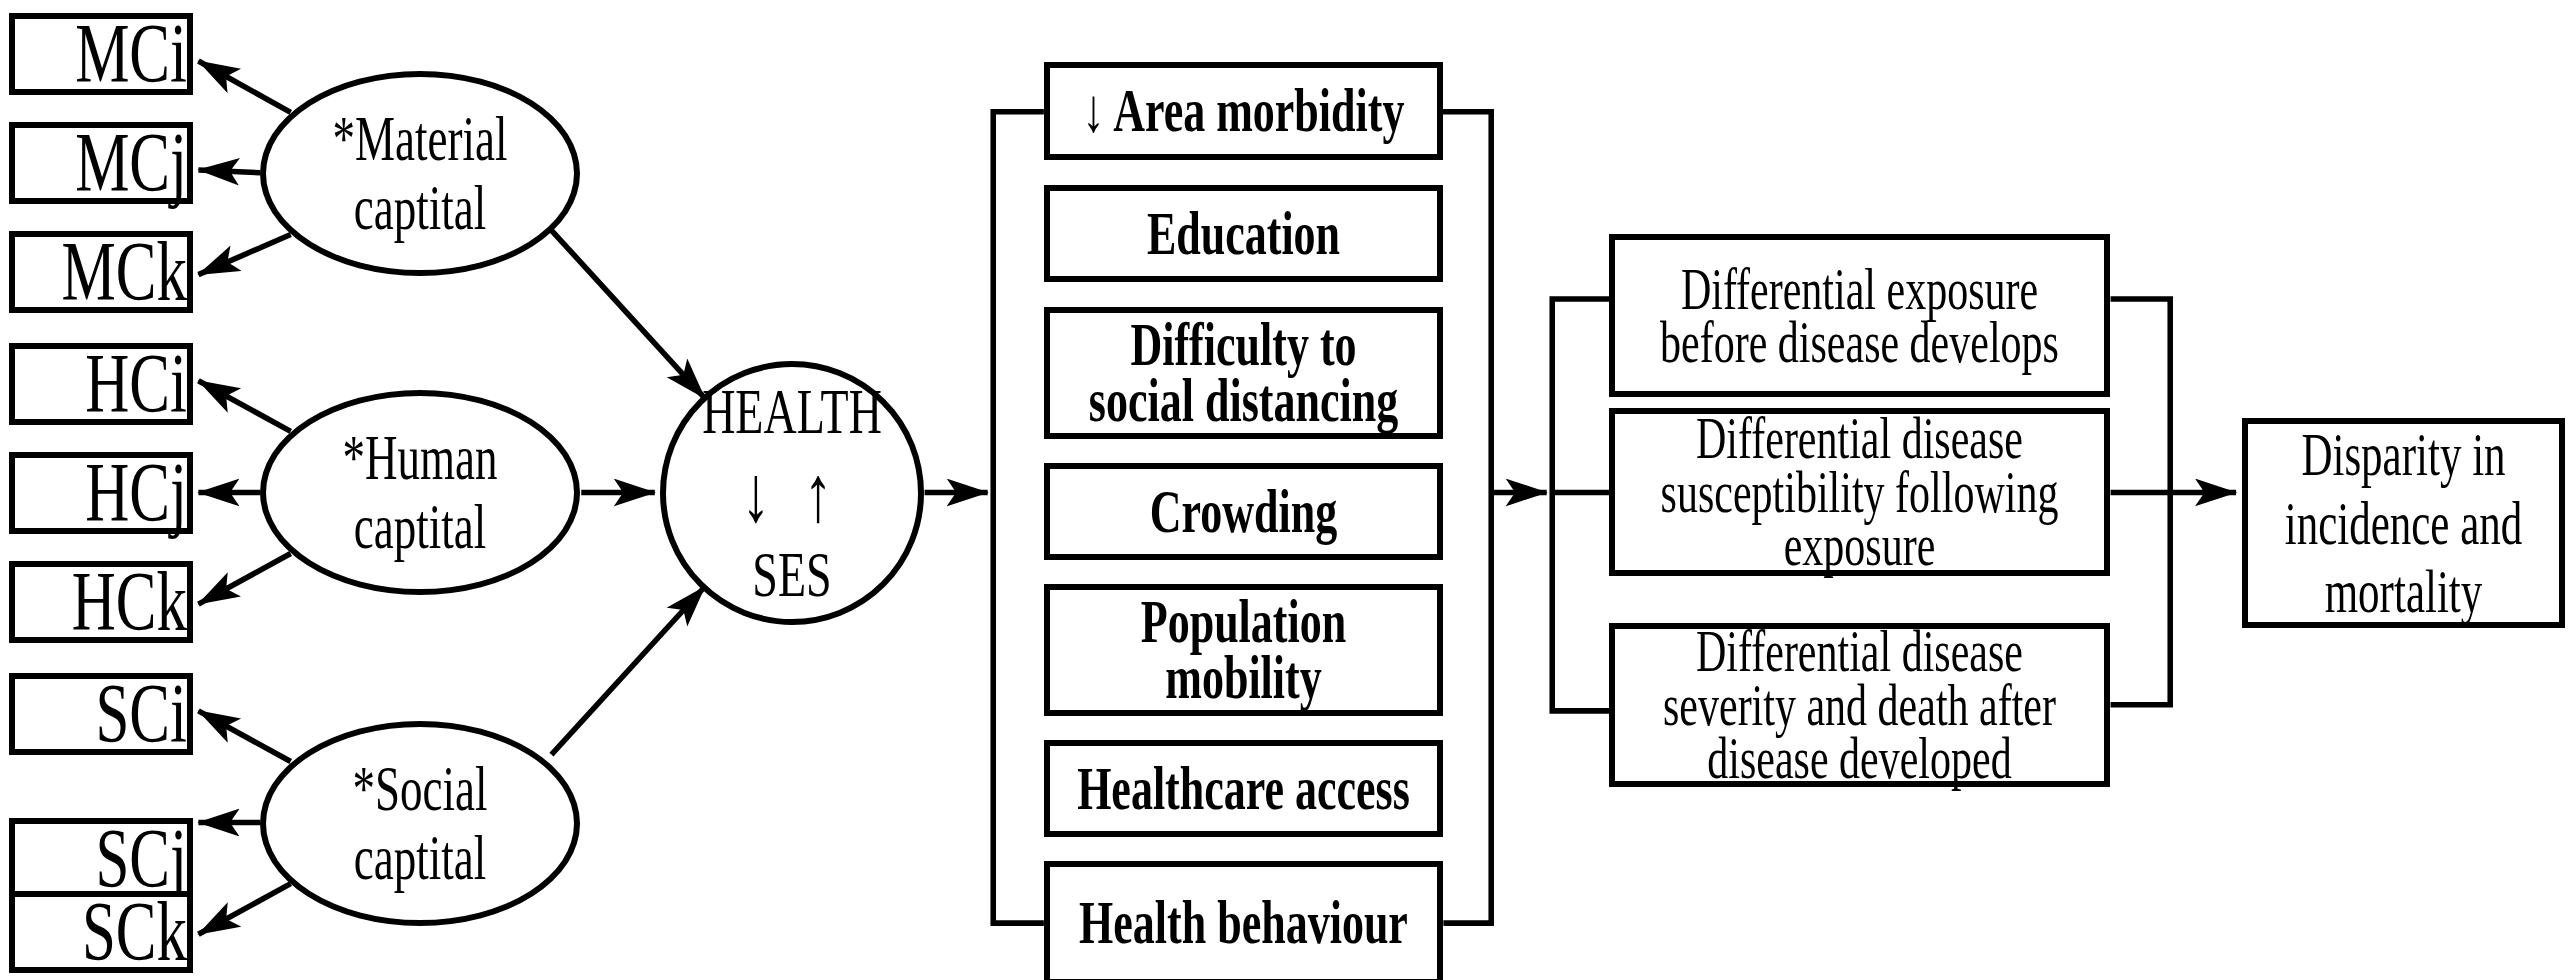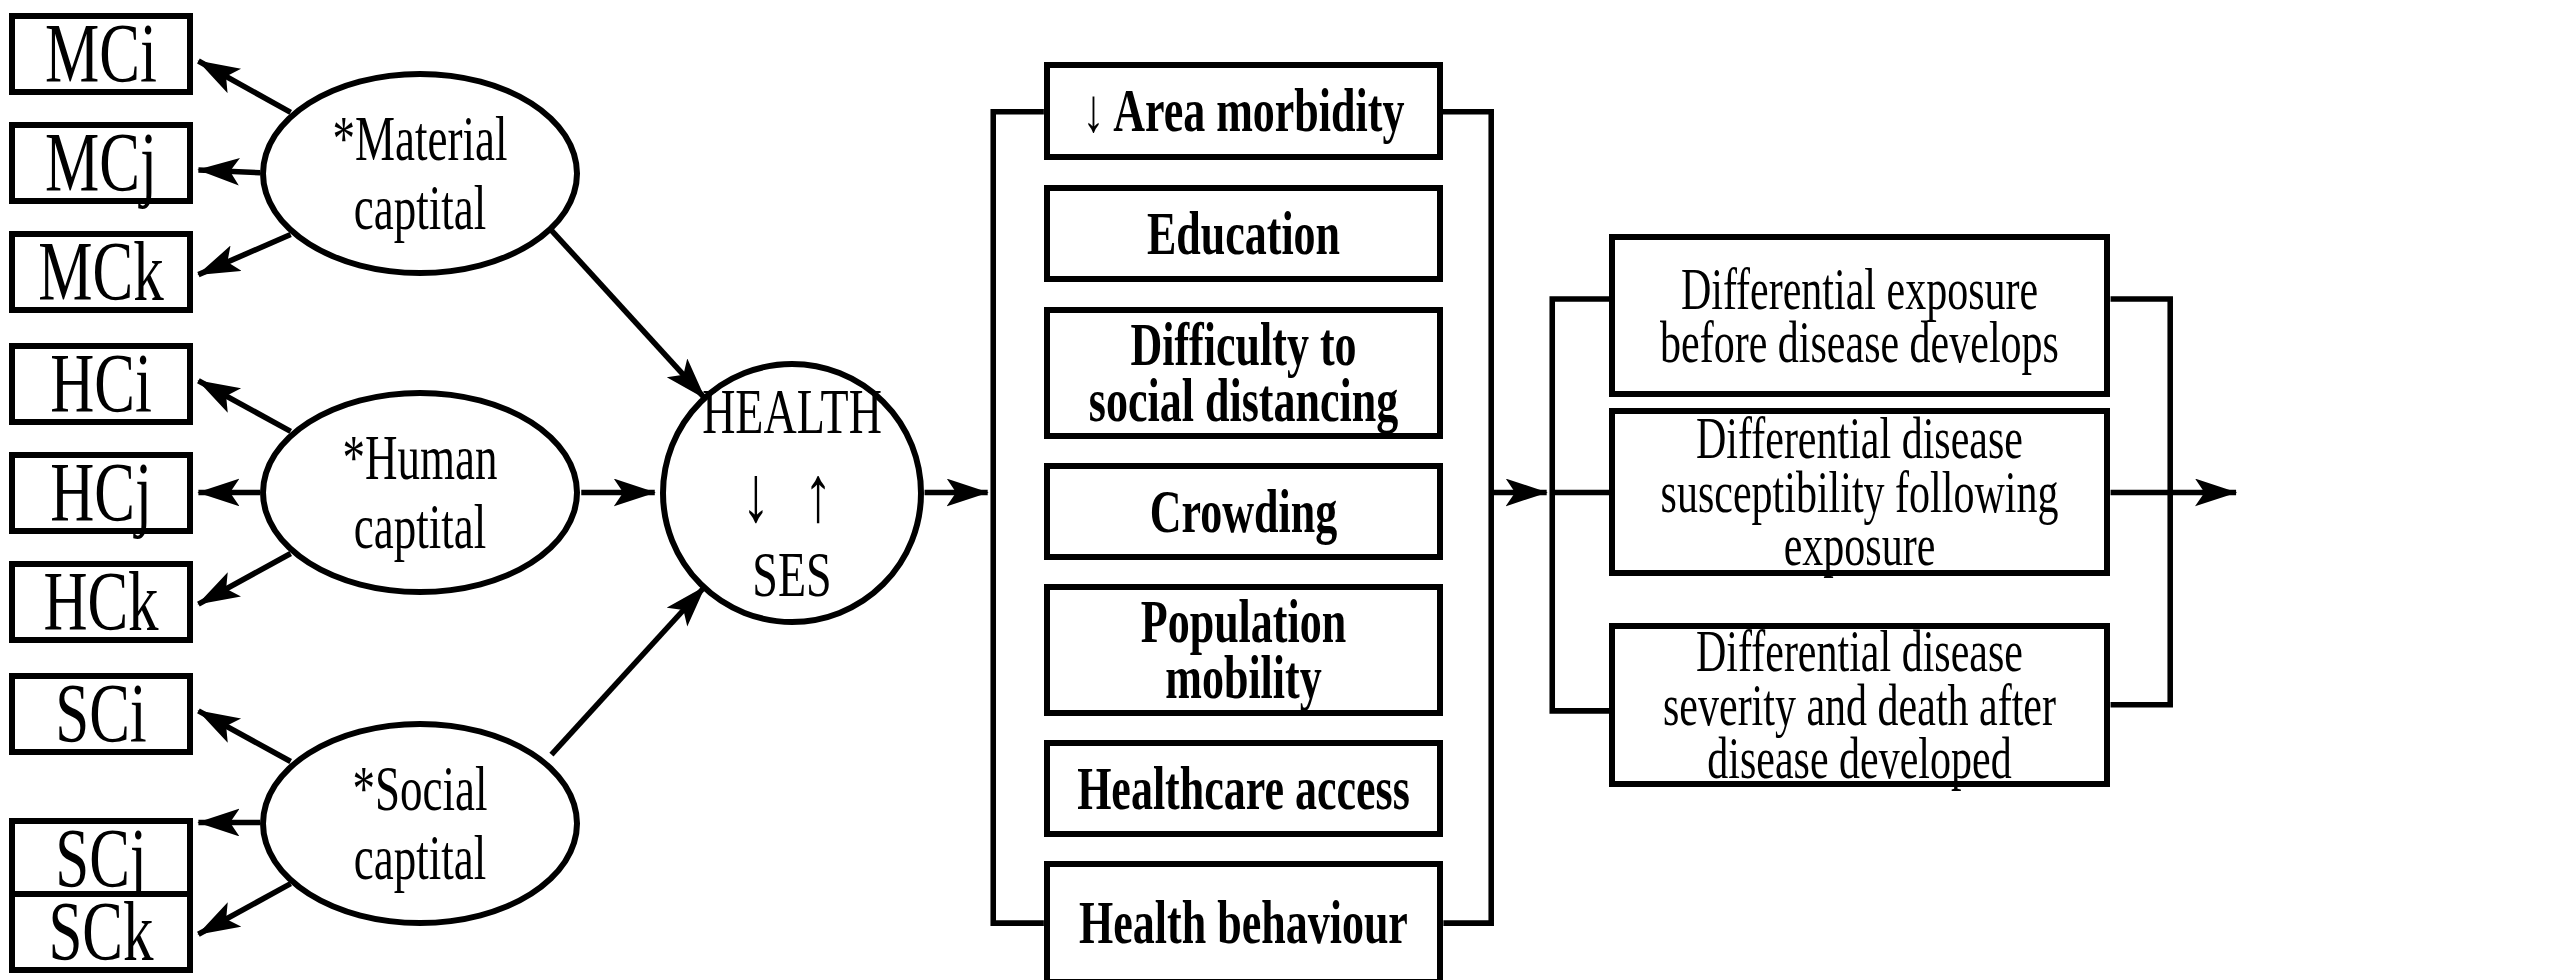--- a/index.html
+++ b/index.html
@@ -17,21 +17,21 @@
     box-sizing:border-box;
     border:6.2px solid #000;
     background:#fff;
     display:flex;align-items:center;justify-content:center;
   }
   .lbl{
     white-space:pre-line;
     text-align:center;
     transform:scaleY(1.4);
   }
-  .indicator{left:9px;width:184px;height:82px;}
+  .indicator{left:9px;width:184px;height:82px;justify-content:flex-end;}
   .indicator .lbl{font-size:61px;}
   .latent{left:260px;width:320px;height:205px;border-radius:50%;}
   .latent .lbl{font-size:45px;line-height:49px;}
   .core-circle{left:660px;top:361px;width:264px;height:264px;border-radius:50%;flex-direction:column;}
   .core-circle .coretext{display:flex;flex-direction:column;align-items:center;transform:scaleY(1.4);}
   .core-word{font-size:46px;line-height:50px;}
   .core-arrows{font-size:57px;line-height:67px;letter-spacing:9.7px;}
   .mediator{left:1044px;width:399px;font-weight:bold;}
   .mediator .lbl{font-size:44px;line-height:40px;}
   .mechanism{left:1609px;width:501px;}
@@ -172,15 +172,20 @@
       <div class="lbl">Differential disease
 susceptibility following
 exposure</div>
     </div>
   <div class="node mechanism" style="top:623px;height:164px">
       <div class="lbl">Differential disease
 severity and death after
 disease developed</div>
     </div>
 
+  <div class="node outcome">
+      <div class="lbl">Disparity in
+incidence and
+mortality</div>
+    </div>
 
 </div>
 
 
 </body></html>

